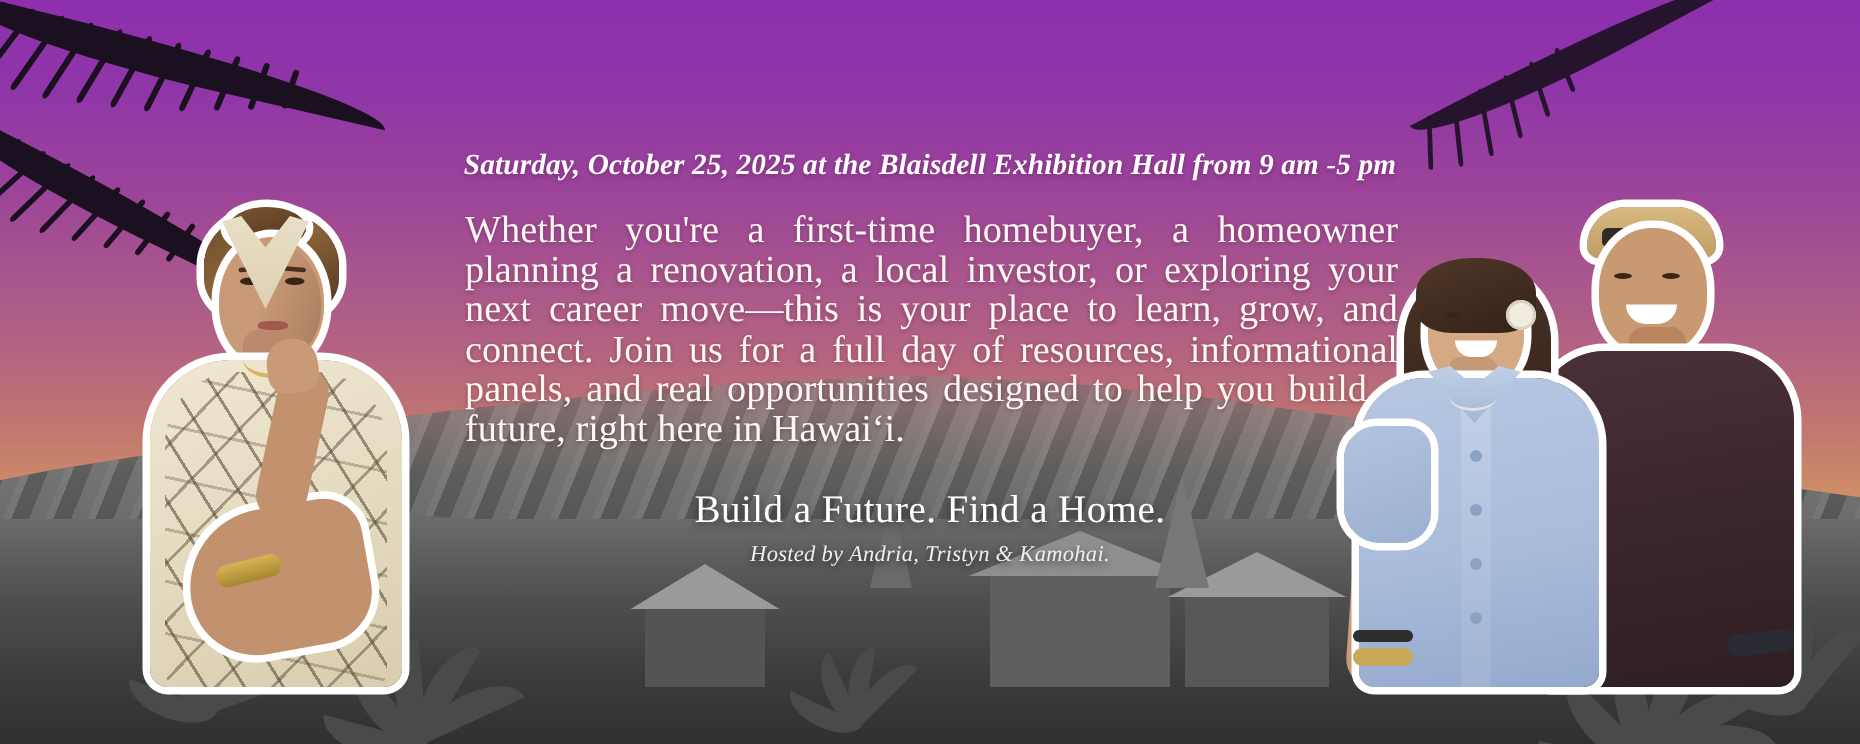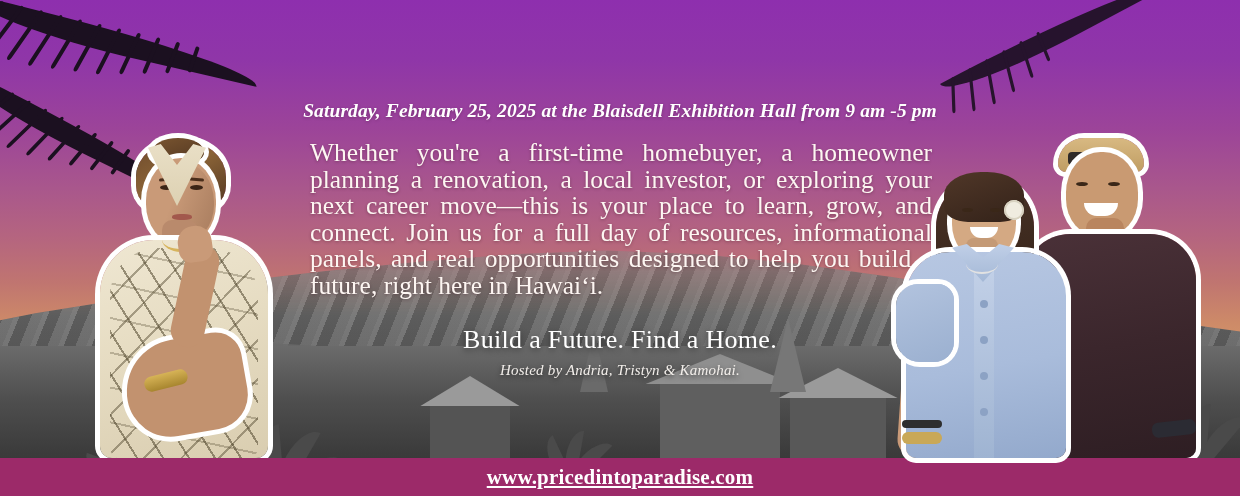--- a/index.html
+++ b/index.html
@@ -522,21 +522,21 @@
       <i style="left:64px;transform:rotate(18deg) scaleY(1.9)"></i>
         <i style="left:88px;transform:rotate(14deg) scaleY(1.8)"></i>
       <i style="left:112px;transform:rotate(10deg) scaleY(1.6)"></i>
         <i style="left:136px;transform:rotate(6deg) scaleY(1.3)"></i>
     </div>
   </div>
 
   <div class="content">
 
 
-    <div class="date-line">Saturday, February 25, 2025 at the Blaisdell Exhibition Hall from 9 am -5 pm</div>
+    <div class="date-line">Saturday, October 25, 2025 at the Blaisdell Exhibition Hall from 9 am -5 pm</div>
 
     <div class="body-copy">Whether you're a first-time homebuyer, a homeowner planning a renovation, a local investor, or exploring your next career move—this is your place to learn, grow, and connect. Join us for a full day of resources, informational  panels, and real opportunities designed to help you build a future, right here in Hawaiʻi.</div>
 
     <div class="tagline">Build a Future. Find a Home.</div>
     <div class="hosted">Hosted by Andria, Tristyn &amp; Kamohai.</div>
 
   </div>
 
   <div class="cutout person-left">
     <div class="pl-hair"></div>
@@ -588,17 +588,14 @@
     <div class="pr-w-btn pr-w-b2"></div>
     <div class="pr-w-btn pr-w-b3"></div>
     <div class="pr-w-btn pr-w-b4"></div>
     <div class="pr-w-collar"></div>
     <div class="pr-w-pend"></div>
     <div class="pr-w-sleeve"></div>
     <div class="pr-w-bracelet"></div>
     <div class="pr-w-band"></div>
   </div>
 
-  <div class="footer-bar">
-    <a class="footer-url" href="#">www.pricedintoparadise.com</a>
-  </div>
 
 </div>
 
 </body></html>

